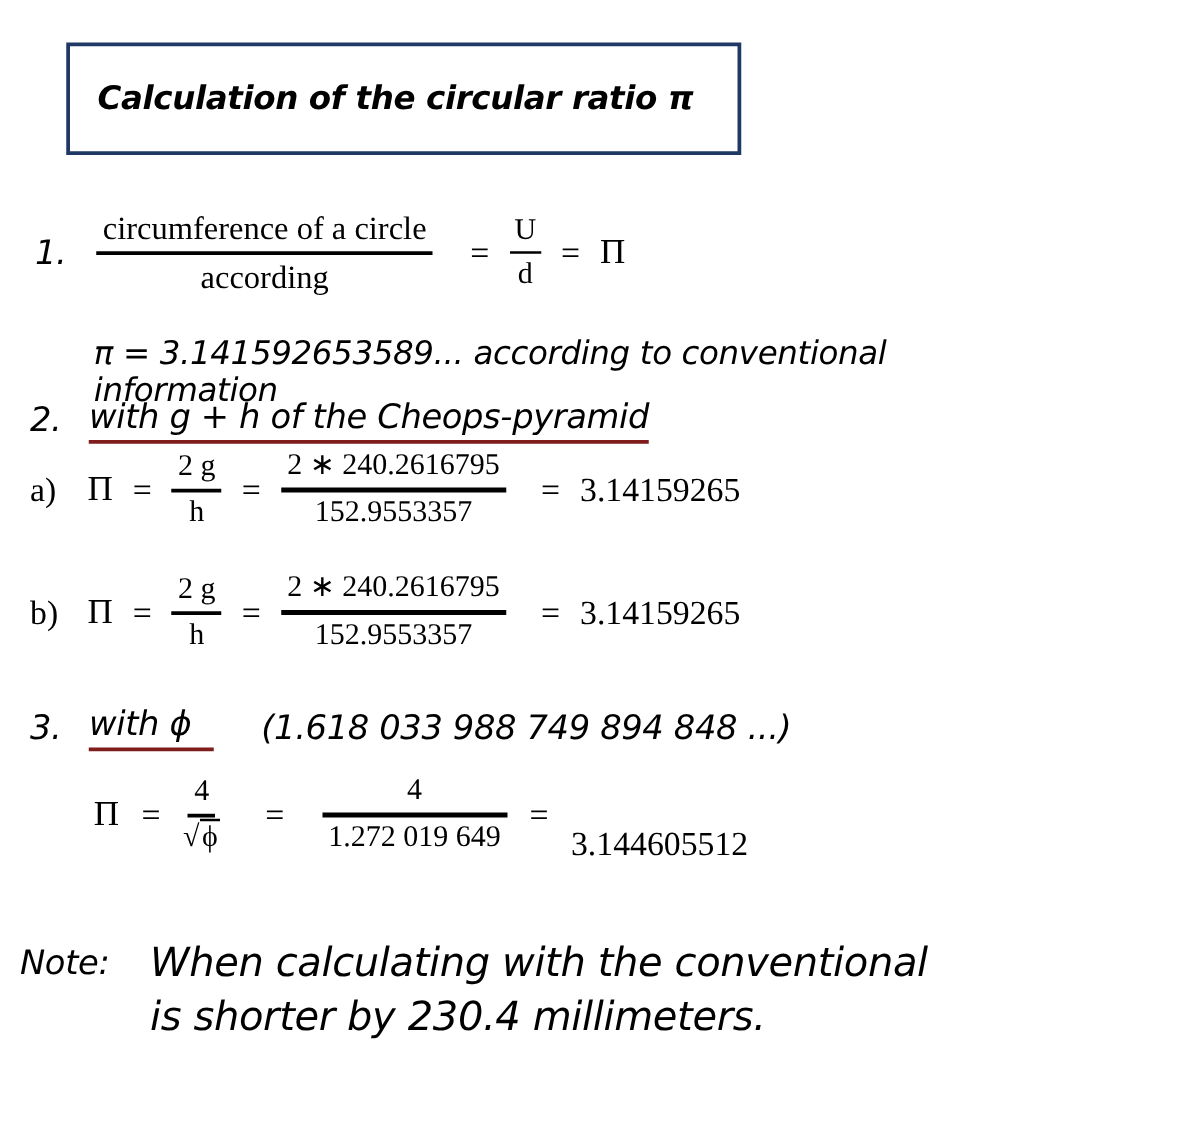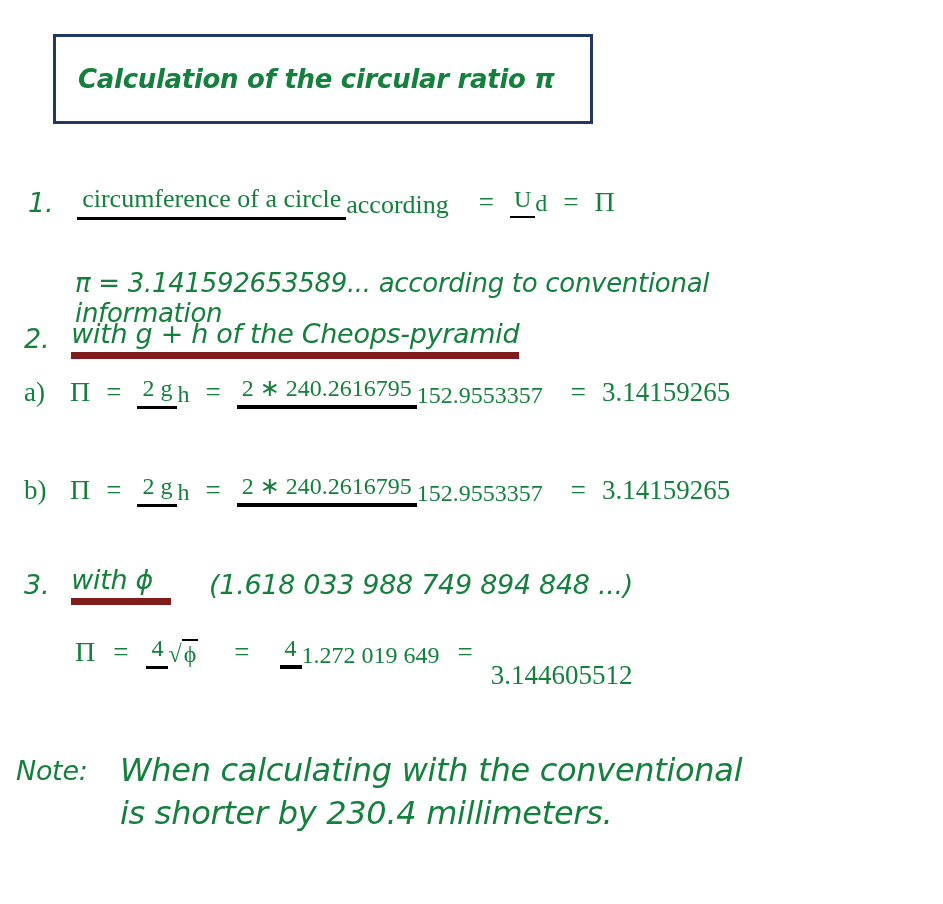--- a/index.html
+++ b/index.html
@@ -1,20 +1,20 @@
 <!DOCTYPE html>
 <html><head>
 <meta charset="utf-8">
 <style>
   html,body{margin:0;padding:0;background:#ffffff;}
   .page{
     position:relative;
     width:782px;height:904px;
     background:#ffffff;
-    color:#15803d;
+    color:#000000;
     overflow:hidden;
   }
   
   .hand{
     font-family:"DejaVu Sans", sans-serif;
     font-style:italic;
     letter-spacing:-0.3px;
   }
   
   .math{
@@ -37,31 +37,31 @@
     align-items:center;
     box-sizing:border-box;
   }
   .title-box .title{
     font-size:26px;
     font-weight:700;
     padding-left:22px;
   }
   .frac{
     display:inline-flex;
-    flex-direction:row;
-    align-items:flex-end;
+    flex-direction:column;
+    align-items:center;
     text-align:center;
     line-height:1.15;
   }
   .frac .num{border-bottom:4px solid #000;padding:0 5px 3px;}
   .frac .den{padding-top:3px;}
   .frac.thin .num{border-bottom-width:2px;padding:0 4px 2px;}
   .frac.mid .num{border-bottom-width:3px;}
   .radicand{border-top:2px solid #000;padding:0 2px;}
-  .uline{border-bottom:7px solid #7f1d1d;padding-bottom:3px;}
+  .uline{border-bottom:3px solid #7f1d1d;padding-bottom:3px;}
   .hnum{font-size:27px;}
   .eq{font-size:27px;}
   .note-lines div{line-height:43px;}
 </style>
 </head>
 <body>
 
 <div class="page">
 
   <div class="title-box">

